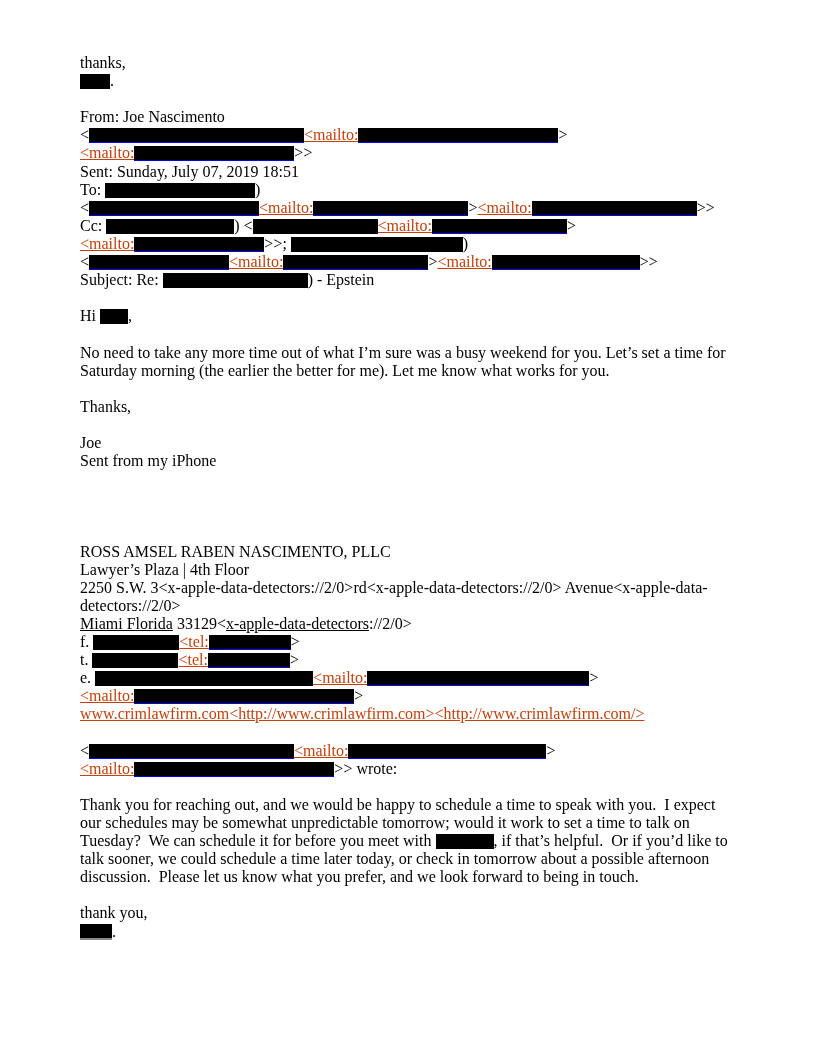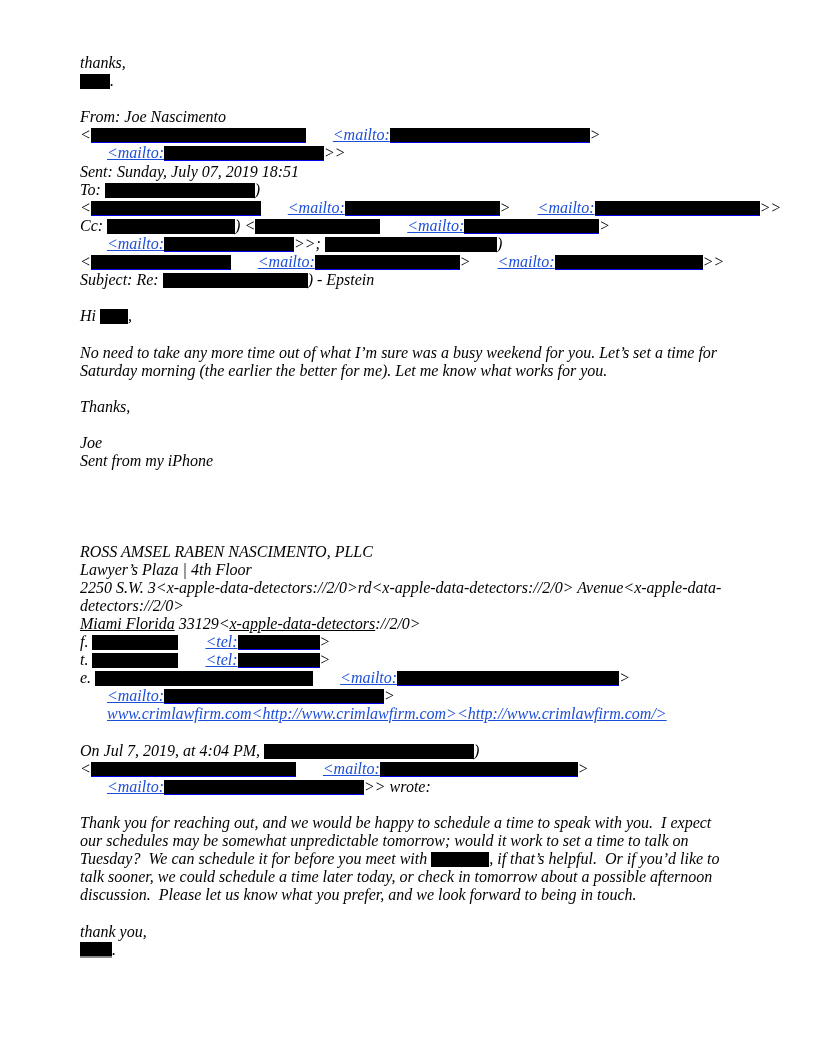--- a/index.html
+++ b/index.html
@@ -5,36 +5,35 @@
   html, body { margin: 0; padding: 0; background: #ffffff; }
   .page {
     position: relative;
     width: 816px;
     height: 1056px;
     background: #ffffff;
     overflow: hidden;
     font-family: "Liberation Serif", "DejaVu Serif", serif;
     font-size: 16px;
     color: #000000;
-    font-style: italic;
   }
   .content {
     position: absolute;
     left: 80px;
     top: 54px;
     width: 680px;
   }
   .line {
     height: 18.1px;
     line-height: 18.1px;
     white-space: pre;
   }
   .t  { color: #000000; }
   .tu { color: #000000; text-decoration: underline; }
-  .lk { color: #1d4ed8; text-decoration: underline; margin-left: 27px; }
+  .lk { color: #c2410c; text-decoration: underline; }
   .red {
     display: inline-block;
     background: #000000;
     height: 15px;
     vertical-align: -3px;
   }
   .redlink { border-bottom: 1.5px solid #0000ee; height: 14px; }
   .redund  { border-bottom: 2px solid #8a8a8a; height: 14px; }
 </style>
 </head>
@@ -73,21 +72,20 @@
       <div class="line"><span class="t">Lawyer’s Plaza | 4th Floor</span></div>
       <div class="line"><span class="t">2250 S.W. 3&lt;x-apple-data-detectors://2/0&gt;rd&lt;x-apple-data-detectors://2/0&gt; Avenue&lt;x-apple-data-</span></div>
       <div class="line"><span class="t">detectors://2/0&gt;</span></div>
       <div class="line"><span class="tu">Miami Florida</span><span class="t"> 33129&lt;</span><span class="tu">x-apple-data-detectors</span><span class="t">://2/0&gt;</span></div>
       <div class="line"><span class="t">f. </span><span class="red" style="width: 86px;"></span><span class="lk">&lt;tel:</span><span class="red redlink" style="width: 82px;"></span><span class="t">&gt;</span></div>
       <div class="line"><span class="t">t. </span><span class="red" style="width: 86px;"></span><span class="lk">&lt;tel:</span><span class="red redlink" style="width: 82px;"></span><span class="t">&gt;</span></div>
       <div class="line"><span class="t">e. </span><span class="red" style="width: 218px;"></span><span class="lk">&lt;mailto:</span><span class="red redlink" style="width: 222px;"></span><span class="t">&gt;</span></div>
       <div class="line"><span class="lk">&lt;mailto:</span><span class="red redlink" style="width: 220px;"></span><span class="t">&gt;</span></div>
       <div class="line"><span class="lk">www.crimlawfirm.com&lt;http://www.crimlawfirm.com&gt;&lt;http://www.crimlawfirm.com/&gt;</span></div>
       <div class="line"></div>
-      <div class="line"><span class="t">On Jul 7, 2019, at 4:04 PM, </span><span class="red" style="width: 210px;"></span><span class="t">)</span></div>
       <div class="line"><span class="t">&lt;</span><span class="red redlink" style="width: 205px;"></span><span class="lk">&lt;mailto:</span><span class="red redlink" style="width: 198px;"></span><span class="t">&gt;</span></div>
       <div class="line"><span class="lk">&lt;mailto:</span><span class="red redlink" style="width: 200px;"></span><span class="t">&gt;&gt; wrote:</span></div>
       <div class="line"></div>
       <div class="line"><span class="t">Thank you for reaching out, and we would be happy to schedule a time to speak with you.  I expect</span></div>
       <div class="line"><span class="t">our schedules may be somewhat unpredictable tomorrow; would it work to set a time to talk on</span></div>
       <div class="line"><span class="t">Tuesday?  We can schedule it for before you meet with </span><span class="red" style="width: 58px;"></span><span class="t">, if that’s helpful.  Or if you’d like to</span></div>
       <div class="line"><span class="t">talk sooner, we could schedule a time later today, or check in tomorrow about a possible afternoon</span></div>
       <div class="line"><span class="t">discussion.  Please let us know what you prefer, and we look forward to being in touch.</span></div>
       <div class="line"></div>
       <div class="line"><span class="t">thank you,</span></div>

